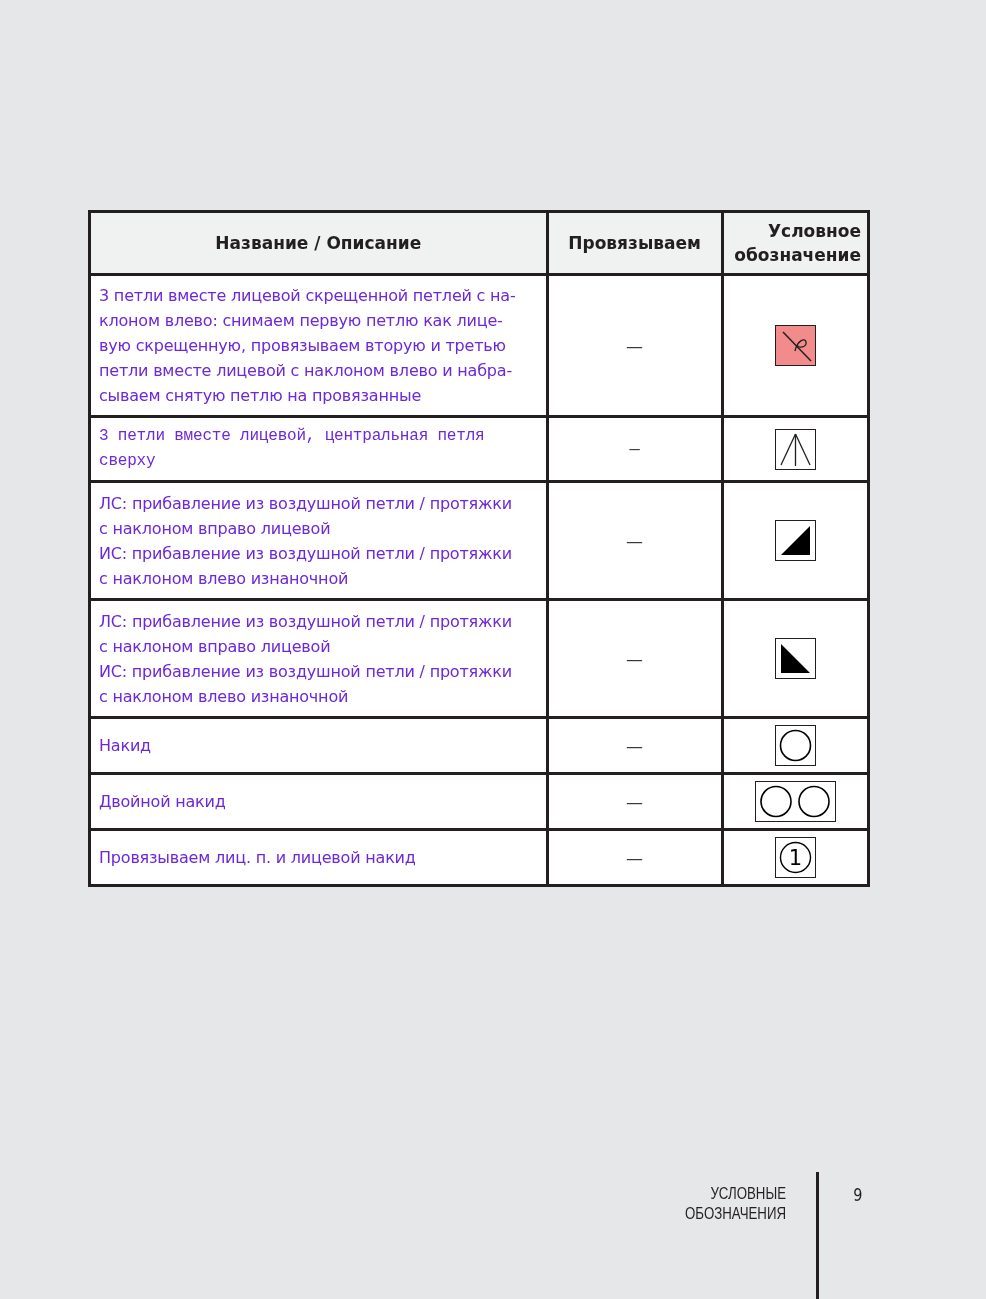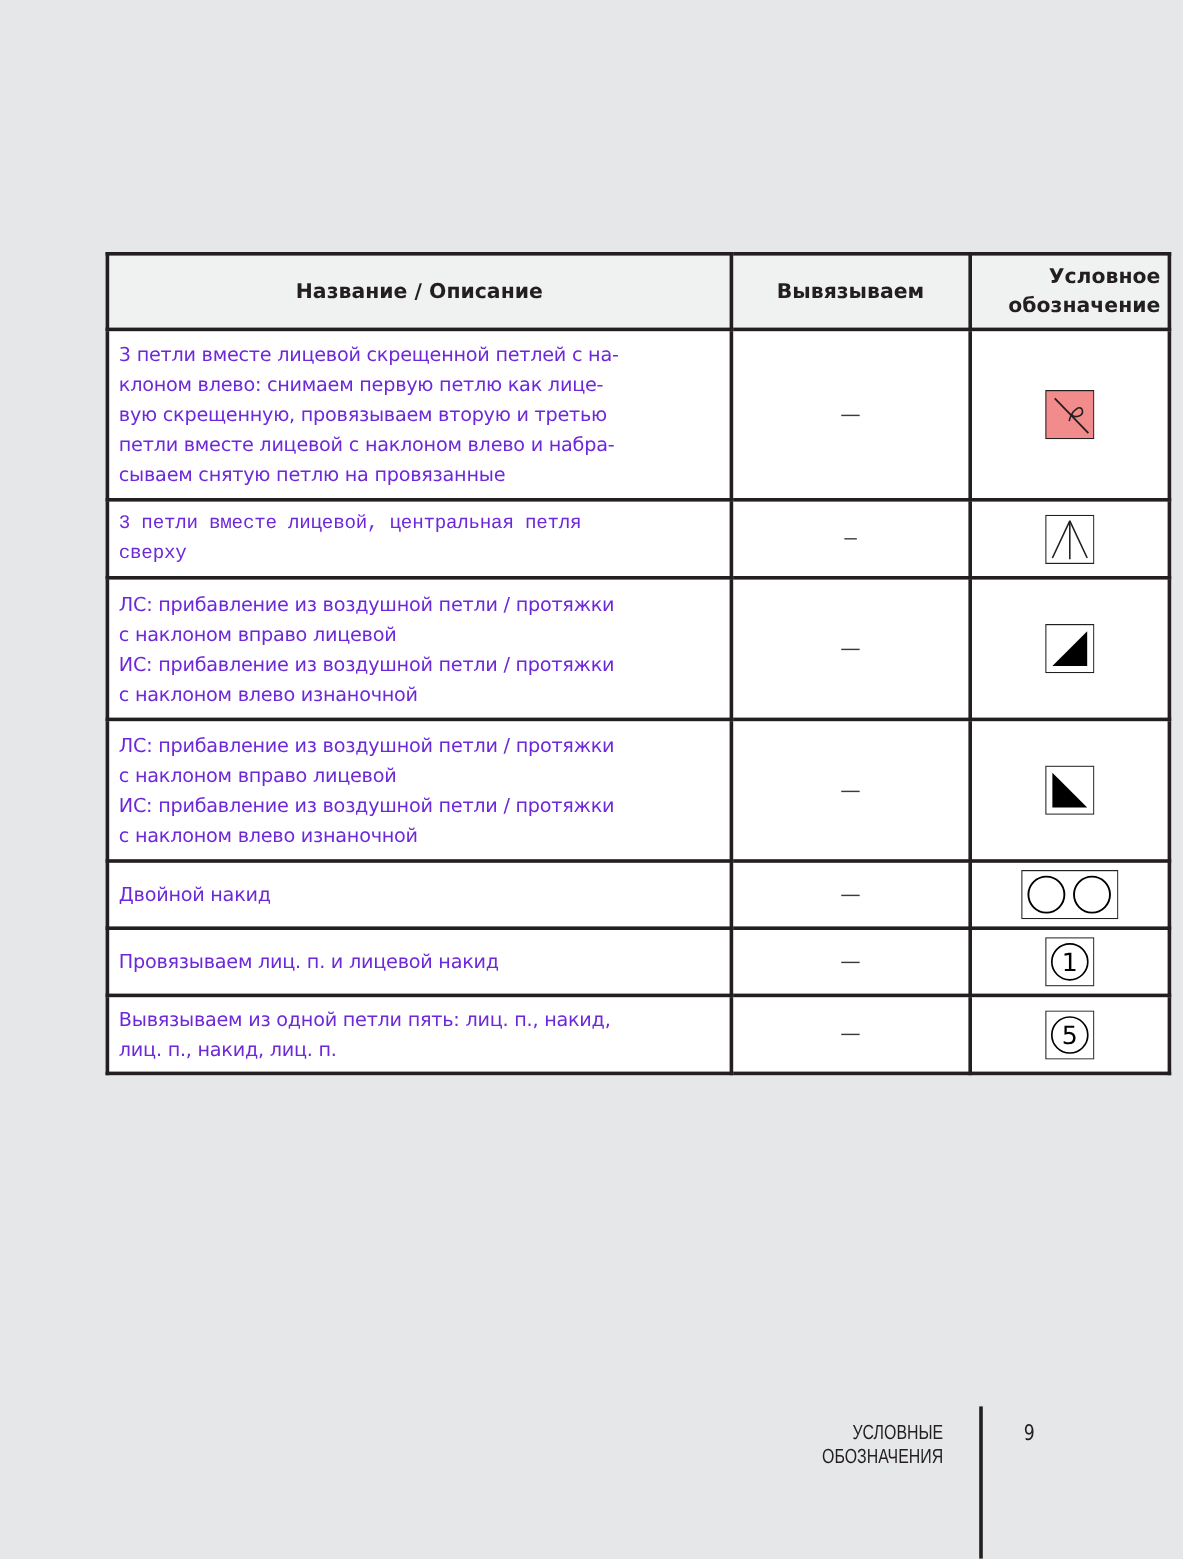--- a/index.html
+++ b/index.html
@@ -1,17 +1,17 @@
 <!DOCTYPE html>
 <html><head>
 <meta charset="utf-8">
 <style>
   html, body { margin:0; padding:0; }
   body { width:986px; height:1299px; background:#e6e7e9; position:relative; overflow:hidden; font-family:"DejaVu Sans", sans-serif; }
-  .tbl { position:absolute; left:88px; top:210px; width:888px; border-collapse:collapse; table-layout:fixed; }
+  .tbl { position:absolute; left:88px; top:210px; width:782px; border-collapse:collapse; table-layout:fixed; }
   .tbl td, .tbl th { border:3px solid #231f20; padding:0; }
   .tbl th { background:#f0f1f1; height:60px; font-weight:bold; font-size:17px; color:#231f20; text-align:center; line-height:24px; }
   .tbl td { background:#fff; vertical-align:middle; }
   .c1 { width:450px; } .c2 { width:172px; } .c3 { width:144px; }
   .desc { font-size:16px; color:#6d28d9; line-height:25px; padding:6px 8px 6px 8px !important; white-space:pre-line; letter-spacing:-0.2px; }
   .abbr { text-align:center; font-size:17px; color:#3a3a3a; }
   .sym { text-align:center; }
   .sym svg { display:block; margin:0 auto; }
   .footer-title { position:absolute; left:600px; top:1184px; width:186px; text-align:right; font-family:"Liberation Sans Narrow","Liberation Sans", sans-serif; font-size:17px; color:#231f20; transform:scaleX(0.78); transform-origin:right center; letter-spacing:0; }
   .footer-rule { position:absolute; left:816px; top:1172px; width:3px; height:127px; background:#231f20; }
@@ -22,21 +22,21 @@
 
 <table class="tbl">
   <colgroup>
       <col class="c1">
       <col class="c2">
       <col class="c3">
     </colgroup>
   <tbody>
       <tr>
     <th>Название / Описание</th>
-    <th>Вывязываем</th>
+    <th>Провязываем</th>
     <th style="padding:0 6px;text-align:right;">Условное обозначение</th>
   </tr>
 
   <tr style="height:142px;">
     <td class="desc">3 петли вместе лицевой скрещенной петлей с на-
 клоном влево: снимаем первую петлю как лице-
 вую скрещенную, провязываем вторую и третью
 петли вместе лицевой с наклоном влево и набра-
 сываем снятую петлю на провязанные</td>
     <td class="abbr">—</td>
@@ -84,20 +84,30 @@
 с наклоном влево изнаночной</td>
     <td class="abbr">—</td>
     <td class="sym">
       <svg width="41" height="41" viewBox="0 0 41 41">
         <rect x="0.5" y="0.5" width="40" height="40" fill="#fff" stroke="#231f20"></rect>
         <polygon points="6,6 6,35 35,35" fill="#000"></polygon>
       </svg>
     </td>
   </tr>
 
+  <tr style="height:56px;">
+    <td class="desc">Накид</td>
+    <td class="abbr">—</td>
+    <td class="sym">
+      <svg width="41" height="41" viewBox="0 0 41 41">
+        <rect x="0.5" y="0.5" width="40" height="40" fill="#fff" stroke="#231f20"></rect>
+        <circle cx="20.5" cy="20.5" r="15" fill="none" stroke="#000" stroke-width="1.6"></circle>
+      </svg>
+    </td>
+  </tr>
 
 
   <tr style="height:56px;">
     <td class="desc">Двойной накид</td>
     <td class="abbr">—</td>
     <td class="sym">
       <svg width="81" height="41" viewBox="0 0 81 41">
         <rect x="0.5" y="0.5" width="80" height="40" fill="#fff" stroke="#231f20"></rect>
         <circle cx="21" cy="20.5" r="15" fill="none" stroke="#000" stroke-width="1.6"></circle>
         <circle cx="59" cy="20.5" r="15" fill="none" stroke="#000" stroke-width="1.6"></circle>
@@ -110,31 +120,19 @@
     <td class="abbr">—</td>
     <td class="sym">
       <svg width="41" height="41" viewBox="0 0 41 41">
         <rect x="0.5" y="0.5" width="40" height="40" fill="#fff" stroke="#231f20"></rect>
         <circle cx="20.5" cy="20.5" r="15" fill="none" stroke="#000" stroke-width="1.4"></circle>
         <text x="20.5" y="28" text-anchor="middle" font-family="DejaVu Sans, sans-serif" font-size="21" fill="#000">1</text>
       </svg>
     </td>
   </tr>
 
-  <tr style="height:65px;">
-    <td class="desc">Вывязываем из одной петли пять: лиц. п., накид,
-лиц. п., накид, лиц. п.</td>
-    <td class="abbr">—</td>
-    <td class="sym">
-      <svg width="41" height="41" viewBox="0 0 41 41">
-        <rect x="0.5" y="0.5" width="40" height="40" fill="#fff" stroke="#231f20"></rect>
-        <circle cx="20.5" cy="20.5" r="15" fill="none" stroke="#000" stroke-width="1.4"></circle>
-        <text x="20.5" y="28" text-anchor="middle" font-family="DejaVu Sans, sans-serif" font-size="21" fill="#000">5</text>
-      </svg>
-    </td>
-  </tr>
 
 </tbody>
   </table>
 
 <div class="footer-title">УСЛОВНЫЕ ОБОЗНАЧЕНИЯ</div>
 <div class="footer-rule"></div>
 <div class="footer-page">9</div>
 
 </body></html>

